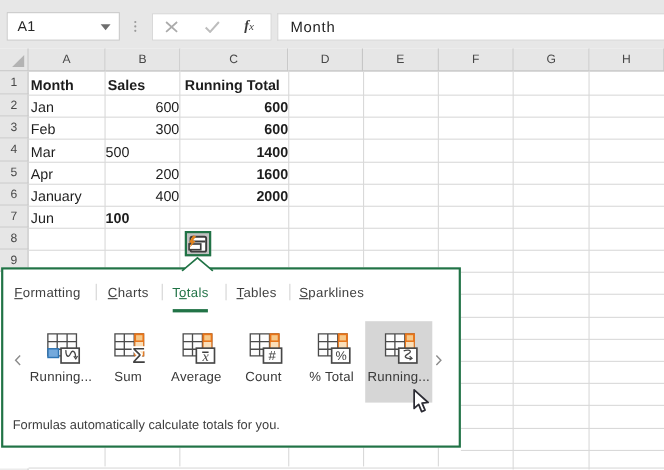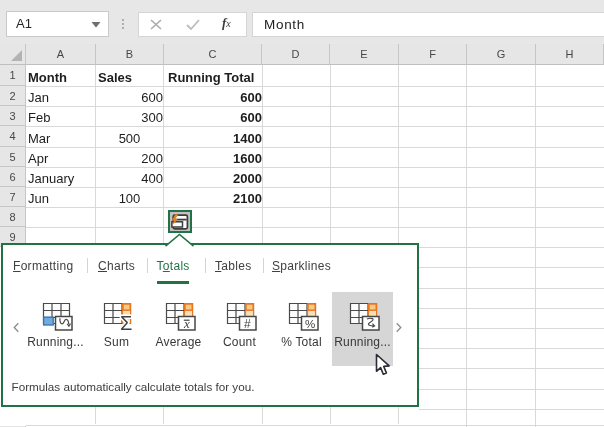--- a/index.html
+++ b/index.html
@@ -104,30 +104,29 @@
   <div class="cell b" style="left:98px;top:65px;line-height:21px;">Sales</div>
   <div class="cell b" style="left:168px;top:65px;line-height:21px;">Running Total</div>
   <div class="cell" style="left:28px;top:86px;line-height:20px;">Jan</div>
   <div class="cell" style="left:28px;top:106px;line-height:20px;">Feb</div>
   <div class="cell" style="left:28px;top:126px;line-height:21px;">Mar</div>
   <div class="cell" style="left:28px;top:147px;line-height:20px;">Apr</div>
   <div class="cell" style="left:28px;top:167px;line-height:20px;">January</div>
   <div class="cell" style="left:28px;top:187px;line-height:20px;">Jun</div>
   <div class="cell" style="left:96px;top:86px;width:67px;line-height:20px;text-align:right;">600</div>
   <div class="cell" style="left:96px;top:106px;width:67px;line-height:20px;text-align:right;">300</div>
-  <div class="cell" style="left:96px;top:126px;width:67px;line-height:21px;text-align:center;">500</div>
+  <div class="cell" style="left:96px;top:126px;width:67px;line-height:21px;text-align:left;">500</div>
   <div class="cell" style="left:96px;top:147px;width:67px;line-height:20px;text-align:right;">200</div>
   <div class="cell" style="left:96px;top:167px;width:67px;line-height:20px;text-align:right;">400</div>
-  <div class="cell" style="left:96px;top:187px;width:67px;line-height:20px;text-align:center;">100</div>
+  <div class="cell" style="left:96px;top:187px;width:67px;line-height:20px;text-align:left;font-weight:bold;">100</div>
   <div class="cell b" style="left:164px;top:86px;width:98px;line-height:20px;text-align:right;">600</div>
   <div class="cell b" style="left:164px;top:106px;width:98px;line-height:20px;text-align:right;">600</div>
   <div class="cell b" style="left:164px;top:126px;width:98px;line-height:21px;text-align:right;">1400</div>
   <div class="cell b" style="left:164px;top:147px;width:98px;line-height:20px;text-align:right;">1600</div>
   <div class="cell b" style="left:164px;top:167px;width:98px;line-height:20px;text-align:right;">2000</div>
-  <div class="cell b" style="left:164px;top:187px;width:98px;line-height:20px;text-align:right;">2100</div>
 
   <div class="abs" style="left:168px;top:210px;width:24px;height:23px;background:#c1c1c1;border:2px solid #217346;box-sizing:border-box;"></div>
   <svg class="abs" style="left:170px;top:212px;" width="20" height="19">
     <rect x="3.2" y="3.2" width="14.2" height="13.6" rx="1.5" fill="#ffffff" stroke="#3c3c3c" stroke-width="1.7"></rect>
     <path d="M3.6 7.6 L16.6 7.6" stroke="#3c3c3c" stroke-width="1.8"></path>
     <rect x="1.9" y="9.8" width="10.6" height="5.2" fill="#ffffff" stroke="#3c3c3c" stroke-width="1.5"></rect>
     <path d="M5.7 1.8 L1.9 8.2 L4 8.8 L2.4 13.2 L7.7 7.3 L5.4 6.6 L8.3 3 Z" fill="#e0821e"></path>
   </svg>
 
   <div class="abs" style="left:1px;top:243px;width:418px;height:164px;background:#ffffff;border:2px solid #217346;box-sizing:border-box;"></div>

